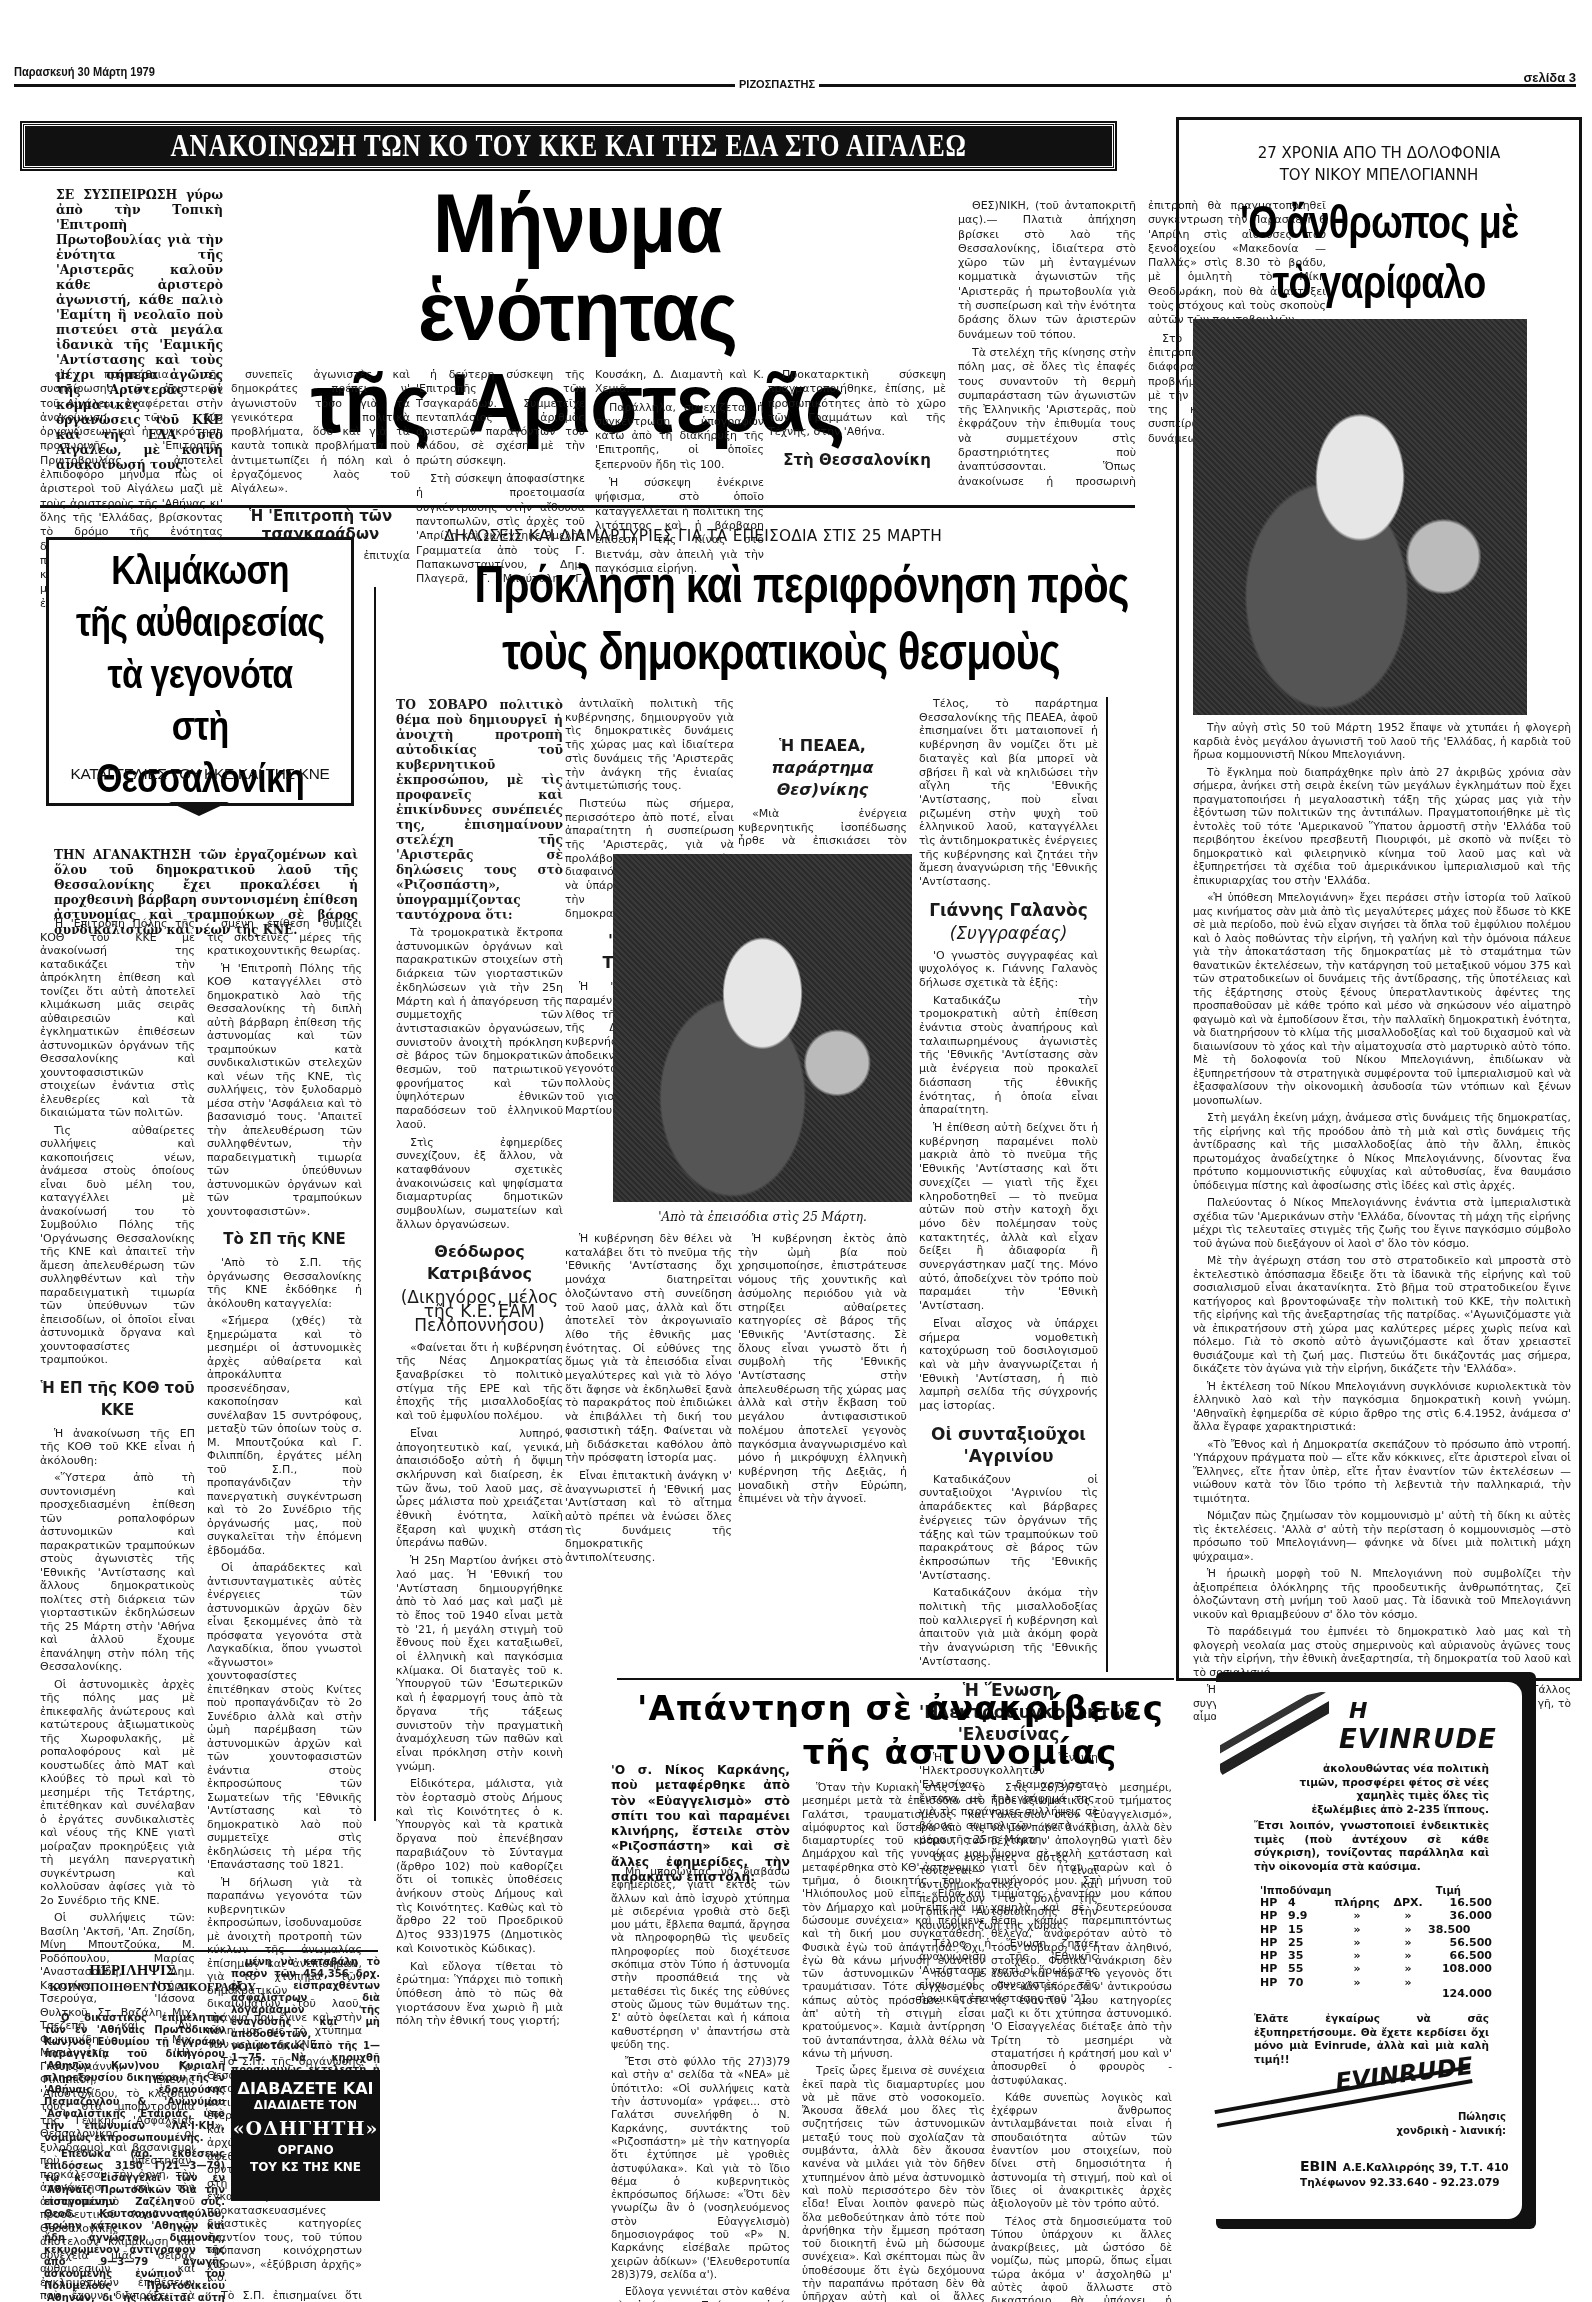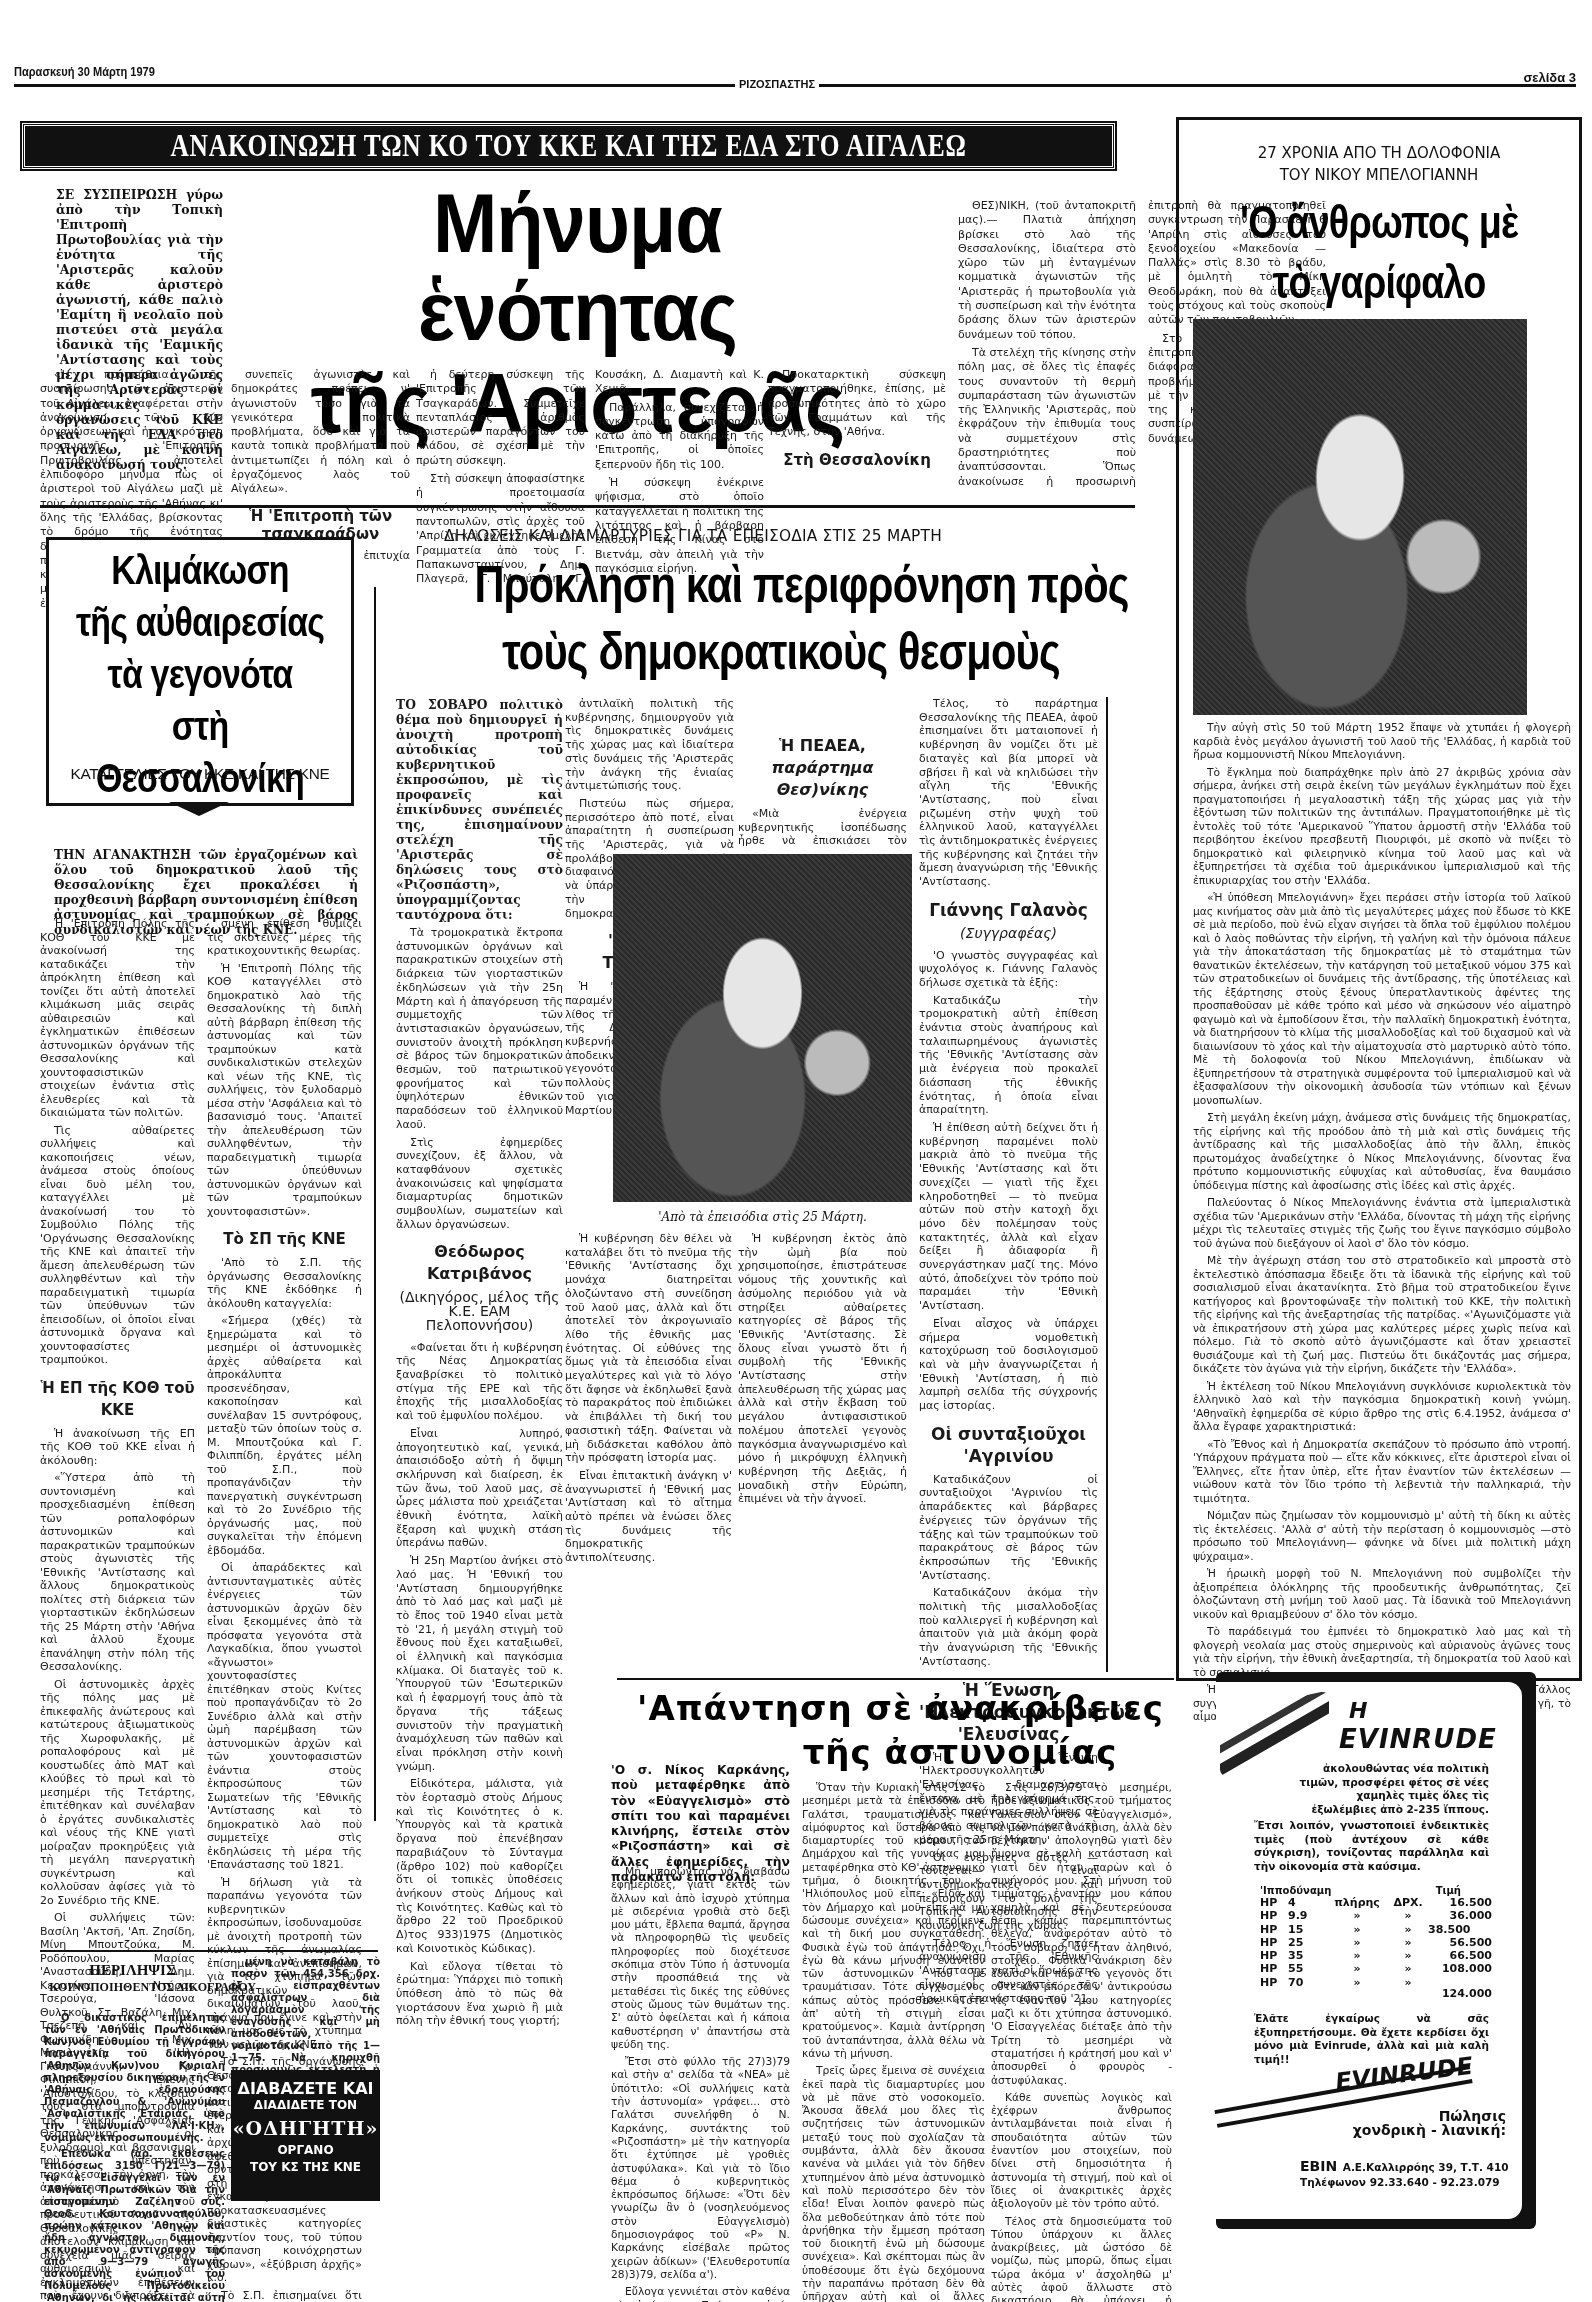--- a/index.html
+++ b/index.html
@@ -3,21 +3,21 @@
 <meta charset="utf-8">
 <style>
   * { box-sizing: border-box; margin: 0; padding: 0; }
   html, body { width: 1592px; height: 2302px; background: #ffffff; overflow: hidden; }
   body { position: relative; font-family: "DejaVu Sans", sans-serif; color: #111; }
   .abs { position: absolute; }
   .body-text { font-family: "DejaVu Sans", sans-serif; font-size: 11px; line-height: 14.3px; text-align: justify; color: #1a1a1a; }
   .body-text p { text-indent: 14px; margin-bottom: 4px; }
   .lead-text { font-family: "DejaVu Serif", serif; font-size: 13.4px; line-height: 17px; font-weight: bold; text-align: justify; }
   .sub-head { font-family: "DejaVu Sans", sans-serif; font-weight: bold; text-align: center; font-size: 19px; line-height: 22px; margin: 10px 0 6px; }
-  .sub-byline { font-family: "DejaVu Sans", sans-serif; font-style: italic; text-align: center; font-size: 14px; margin-bottom: 8px; }
+  .sub-byline { font-family: "DejaVu Sans", sans-serif; font-style: italic; text-align: center; font-size: 17px; margin-bottom: 8px; }
   .rule { position: absolute; background: #111; }
   .headline { font-family: "DejaVu Sans", sans-serif; font-weight: bold; color: #000; letter-spacing: -1px; text-align: center; }
   .photo { background: #222; overflow: hidden; }
   .photo-noise {
     width: 100%; height: 100%;
     background:
       radial-gradient(ellipse at 50% 40%, #e6e6e6 0 18%, transparent 19%),
       radial-gradient(ellipse at 40% 70%, #555 0 28%, transparent 29%),
       radial-gradient(circle at 75% 60%, #bbb 0 10%, transparent 11%),
       repeating-linear-gradient(45deg, #2a2a2a 0 2px, #3a3a3a 2px 4px);
@@ -318,21 +318,21 @@
             <span style="text-align: center;">»</span>
             <span style="text-align: center;">»</span>
             <span style="text-align: right; margin-top: 11px;">124.000</span>
           </div>
         </div>
     </div>
 
     <div class="abs" style="left:38px;top:330px;width:235px;text-align:justify;font-family:'DejaVu Sans',sans-serif;font-size:10.5px;line-height:13.5px;font-weight:bold;">Ἐλᾶτε ἐγκαίρως νὰ σᾶς ἐξυπηρετήσουμε. Θὰ ἔχετε κερδίσει ὄχι μόνο μιὰ Evinrude, ἀλλὰ καὶ μιὰ καλὴ τιμή!!</div>
     <div class="abs" style="left:119px;top:378px;font-family:'DejaVu Sans',sans-serif;font-weight:bold;font-style:italic;font-size:24px;transform:rotate(-7deg);">EVINRUDE</div>
     <div class="abs" style="left:0;top:428px;width:259px;height:18px;border-top:4px solid #111;border-bottom:4px solid #111;transform:rotate(-10deg);transform-origin:left;"></div>
-    <div class="abs" style="right:16px;top:428px;text-align:right;font-family:'DejaVu Sans',sans-serif;font-size:14px;font-weight:bold;line-height:13.5px;">
+    <div class="abs" style="right:16px;top:428px;text-align:right;font-family:'DejaVu Sans',sans-serif;font-size:10px;font-weight:bold;line-height:13.5px;">
       <div>Πώλησις</div>
       <div>χονδρικὴ - λιανική:</div>
     </div>
     <div class="abs" style="left:84px;top:474px;white-space:nowrap;font-family:'DejaVu Sans',sans-serif;font-weight:bold;">
       <span style="font-size:14px;">EBIN</span>
       <span style="font-size:10.5px;">Α.Ε.Καλλιρρόης 39, Τ.Τ. 410</span>
     </div>
     <div class="abs" style="left:84px;top:494px;white-space:nowrap;font-family:'DejaVu Sans',sans-serif;font-weight:bold;font-size:10.5px;">Τηλέφωνον 92.33.640 - 92.23.079</div>
   </div>
 </div>

